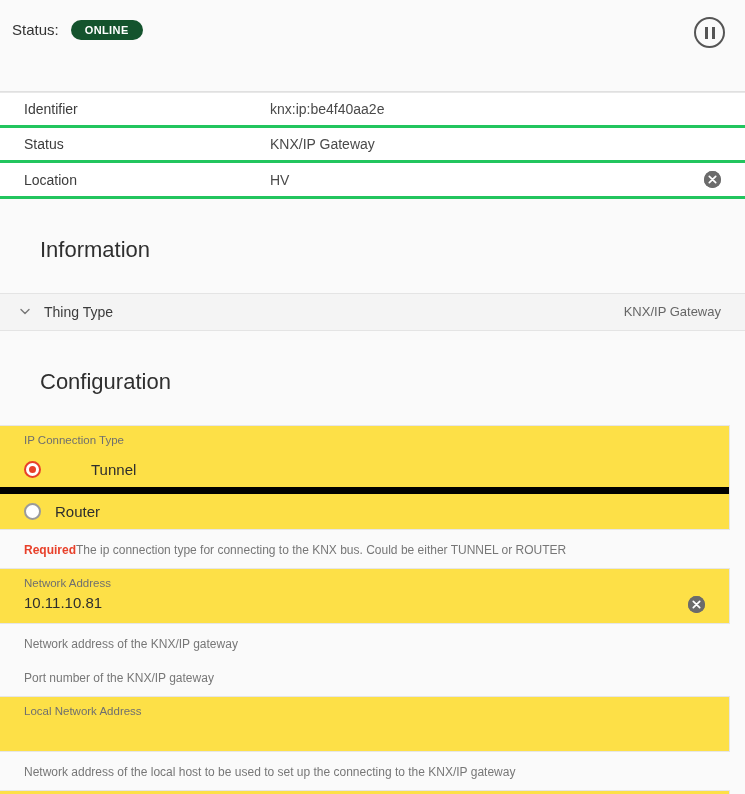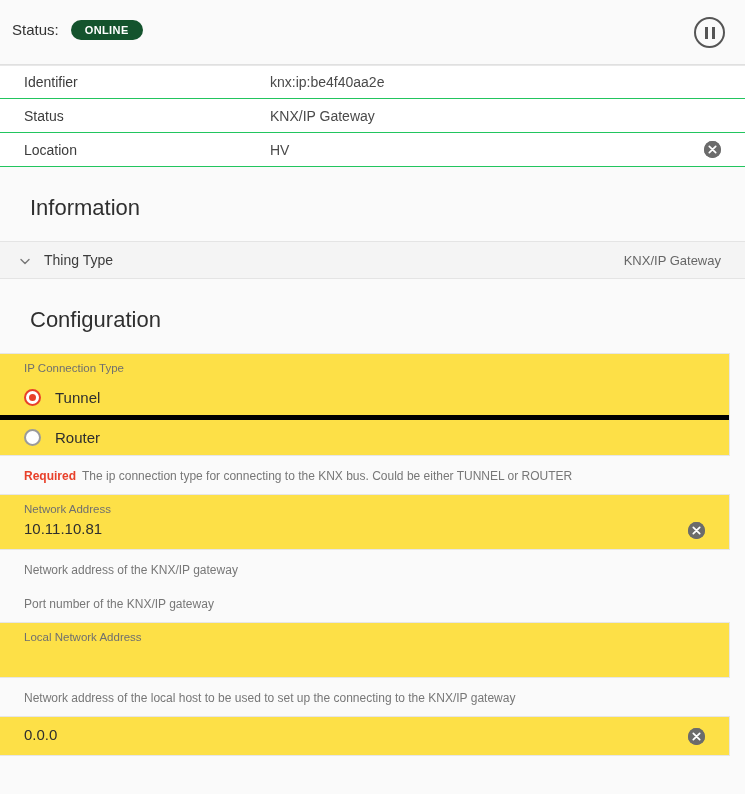--- a/index.html
+++ b/index.html
@@ -12,21 +12,21 @@
   .screen {
     width: 745px;
     height: 794px;
     position: relative;
     overflow: hidden;
     background: #fafafa;
   }
 
   
   .status-bar {
-    height: 65px;
+    height: 92px;
     background: #fafafa;
     border-bottom: 1px solid #e0e0e0;
     display: flex;
     align-items: flex-start;
     padding: 20px 24px 0 12px;
     position: relative;
   }
   .status-label {
     font-size: 15px;
     color: #333333;
@@ -64,21 +64,21 @@
     height: 12px;
     background: #555555;
     margin: 0 2px;
   }
 
   
   .prop-row {
     display: flex;
     align-items: center;
     background: #ffffff;
-    border-bottom: 1px solid #22c55e;
+    border-bottom: 3px solid #22c55e;
     min-height: 34px;
     padding: 8px 24px 8px 24px;
     position: relative;
   }
   .prop-row.first { border-top: 1px solid #e8e8e8; }
   .prop-key {
     width: 246px;
     font-size: 14px;
     color: #3c3c3c;
     flex-shrink: 0;
@@ -105,27 +105,27 @@
   }
   .clear-icon svg { display: block; }
 
   
   .section-title {
     font-size: 22px;
     color: #2f2f2f;
     padding: 22px 24px 14px 24px;
     font-weight: normal;
     background: #fafafa;
-    margin: 6px;
+    margin: 16px;
   }
 
   
   .collapse-row {
     display: flex;
-    align-items: flex-end;
+    align-items: flex-start;
     background: #f4f4f4;
     border-top: 1px solid #e4e4e4;
     border-bottom: 1px solid #e4e4e4;
     padding: 10px 24px 10px 18px;
     cursor: pointer;
   }
   .chevron {
     width: 14px;
     height: 14px;
     margin-right: 12px;
@@ -169,23 +169,23 @@
     display: flex;
     align-items: flex-end;
     gap: 28px;
   }
   .field-row .grow { flex: 1; }
 
   .radio-row {
     display: flex;
     align-items: center;
     padding: 9px 24px 9px 24px;
-    border-top: 5px solid #000000;
-  }
-  .radio-row.no-top { border-top: none; }
+    border-top: 7px solid #000000;
+  }
+  .radio-row.no-top { border-top: none; gap: 36px; }
   .radio {
     width: 17px;
     height: 17px;
     border-radius: 50%;
     border: 2px solid #9b9b9b;
     margin-right: 14px;
     flex-shrink: 0;
     background: #fff;
     position: relative;
     cursor: pointer;
@@ -209,21 +209,20 @@
   .helper {
     font-size: 12px;
     color: #777777;
     padding: 8px 24px 10px 24px;
     background: #fafafa;
     line-height: 16px;
   }
   .helper .required {
     color: #e8402a;
     font-weight: bold;
-    margin-right: 6px;
   }
 </style>
 </head>
 <body>
 
 <div class="screen">
 
   <div class="status-bar">
     <span class="status-label">Status:</span>
     <span class="status-badge">ONLINE</span>

